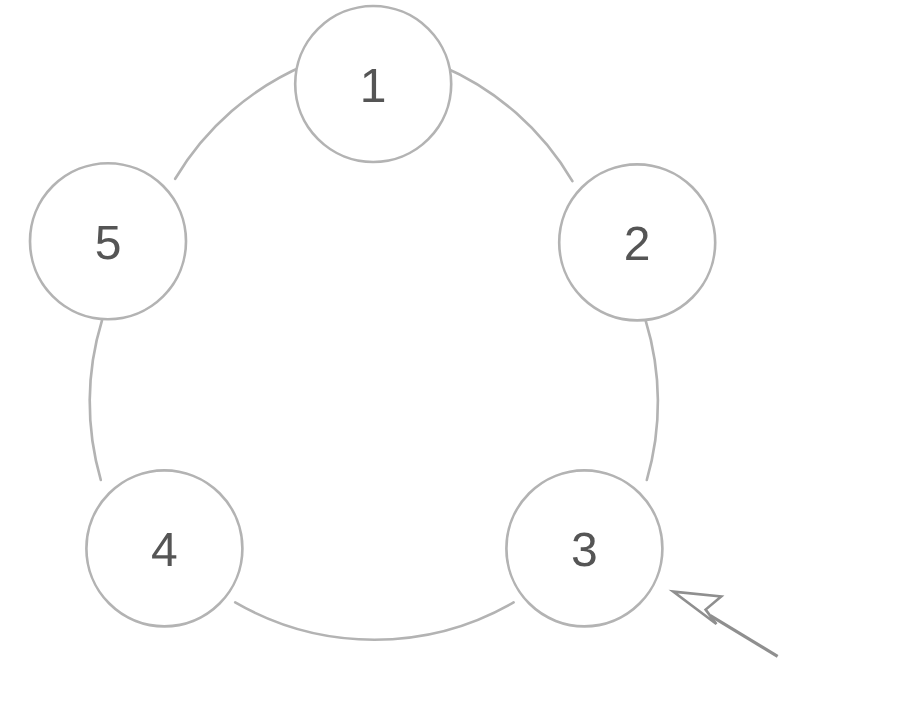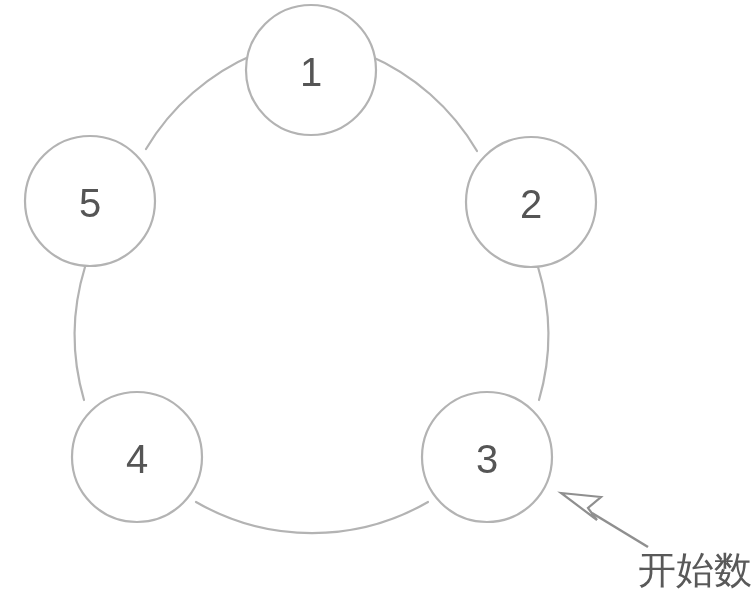--- a/index.html
+++ b/index.html
@@ -110,15 +110,14 @@
       <circle class="node-circle" cx="90" cy="201" r="65"></circle>
       <text class="node-label" x="90" y="203">5</text>
     </g>
 
     <g>
       <line class="annot-line" x1="648" y1="547" x2="592" y2="513"></line>
       <polygon class="annot-head" points="561,493 601,497 588,508 597,520"></polygon>
     </g>
   </svg>
 
-  <div class="annot-text" style="left:638px; top:551px;">开始数</div>
 
 </div>
 
 </body></html>

